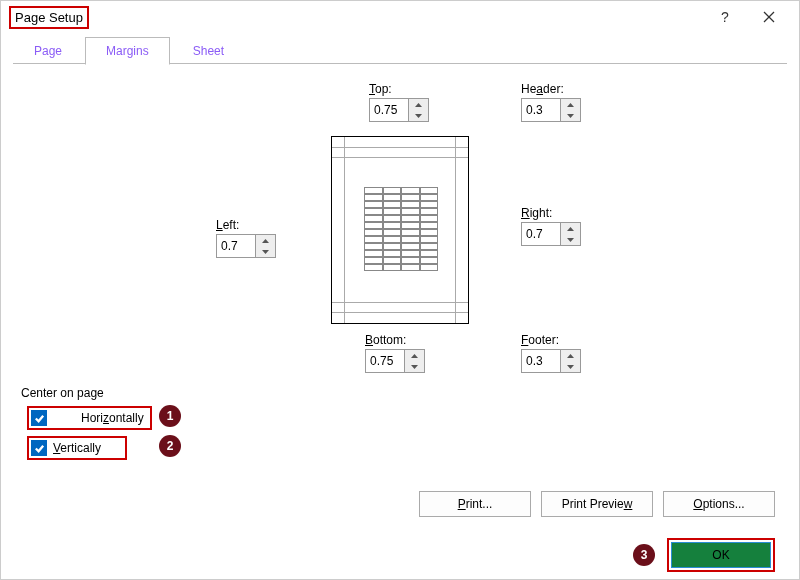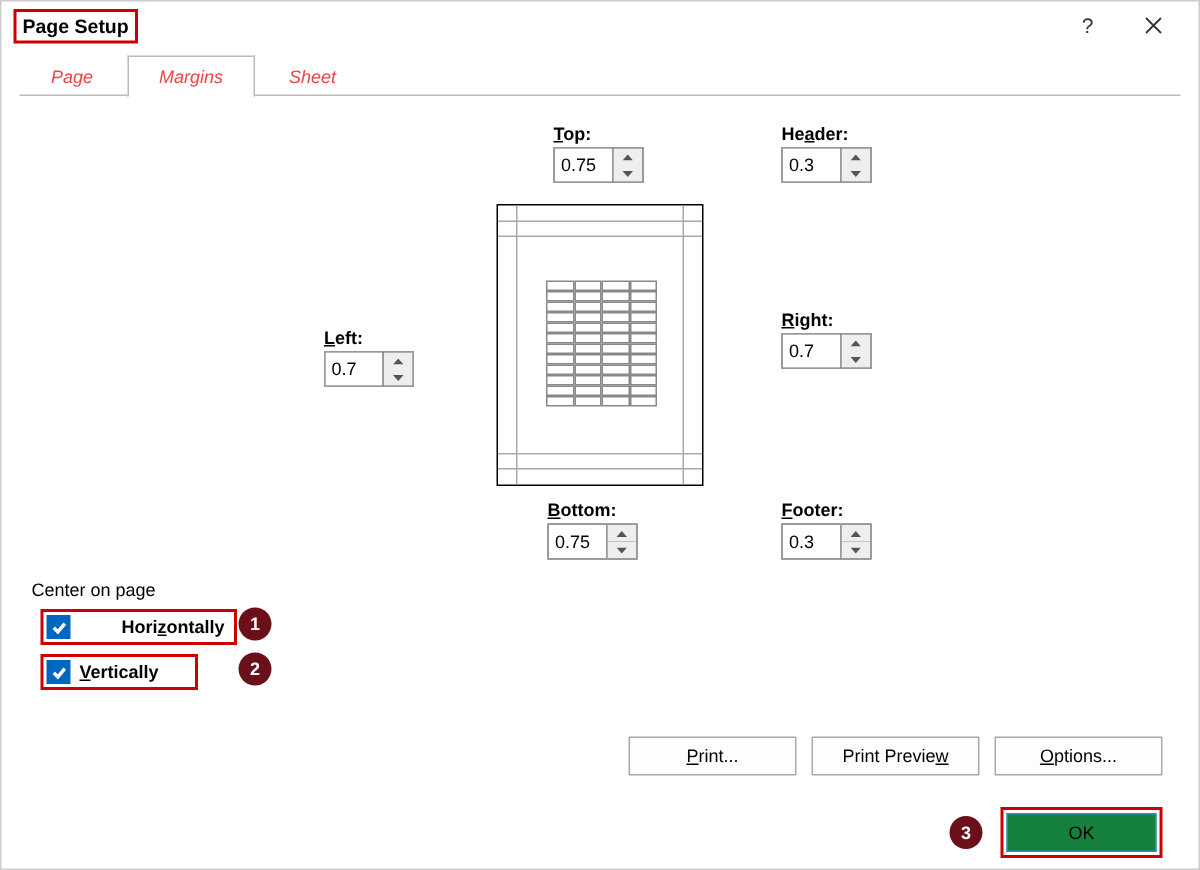--- a/index.html
+++ b/index.html
@@ -1,31 +1,31 @@
 <!DOCTYPE html>
 <html><head>
 <meta charset="utf-8">
 <style>
   * { box-sizing: border-box; }
   body { margin:0; font-family:"Segoe UI",Tahoma,sans-serif; font-size:12px; color:#000; background:#fff; }
   .dialog { width:800px; height:580px; position:relative; background:#fff; border:1px solid #ccc; }
   .titlebar { height:32px; display:flex; align-items:center; padding:0 8px; }
   .titlebar .title { font-size:13px; padding:2px 4px; }
-  .red-box { border:2px solid #c00;font-weight:bold; }
+  .red-box { border:2px solid #c00; }
   .title-controls { margin-left:auto; display:flex; align-items:center; }
   .title-btn { width:44px; height:30px; display:flex; align-items:center; justify-content:center; color:#333; font-size:14px; }
   .title-btn.close svg { width:12px; height:12px; }
   .tabs { display:flex; padding:4px 12px 0; border-bottom:1px solid transparent; }
-  .tab { padding:6px 20px; border:1px solid transparent; margin-right:2px; color:#ef4444;font-style:italic; }
+  .tab { padding:6px 20px; border:1px solid transparent; margin-right:2px; color:#8b5cf6; }
   .tab.active { border:1px solid #bbb; border-bottom:1px solid #fff; background:#fff; position:relative; z-index:2; }
   .tab-underline { position:absolute; left:12px; right:12px; top:62px; border-top:1px solid #bbb; z-index:1; }
   .content { position:relative; padding:12px 24px; height:490px; }
   .field-group { position:absolute; }
-  .field-label { display:block; margin-bottom:2px;font-weight:bold; }
-  .spin { display:flex; align-items:stretch; border:1px solid #999; background:#404040; width:60px; height:24px; }
+  .field-label { display:block; margin-bottom:2px; }
+  .spin { display:flex; align-items:stretch; border:1px solid #999; background:#e5e5e5; width:60px; height:24px; }
   .spin input { border:none; width:38px; padding:0 4px; font-size:12px; outline:none; }
   .spin .arrows { width:20px; border-left:1px solid #999; display:flex; flex-direction:column; }
   .spin .arrow { flex:1; display:flex; align-items:center; justify-content:center; background:#eee; }
   .spin .arrow svg{ width:7px; height:4px; }
   .preview { position:absolute; left:330px; top:70px; width:138px; height:188px; border:1.5px solid #000; background:#fff; }
   .preview .ruler-line { position:absolute; background:#aaa; }
   .preview .table { position:absolute; left:32px; top:50px; width:74px; }
   .preview .table .row { height:7px; display:flex; }
   .preview .table .cell { flex:1; border:0.5px solid #888; }
   .u { text-decoration:underline; }

